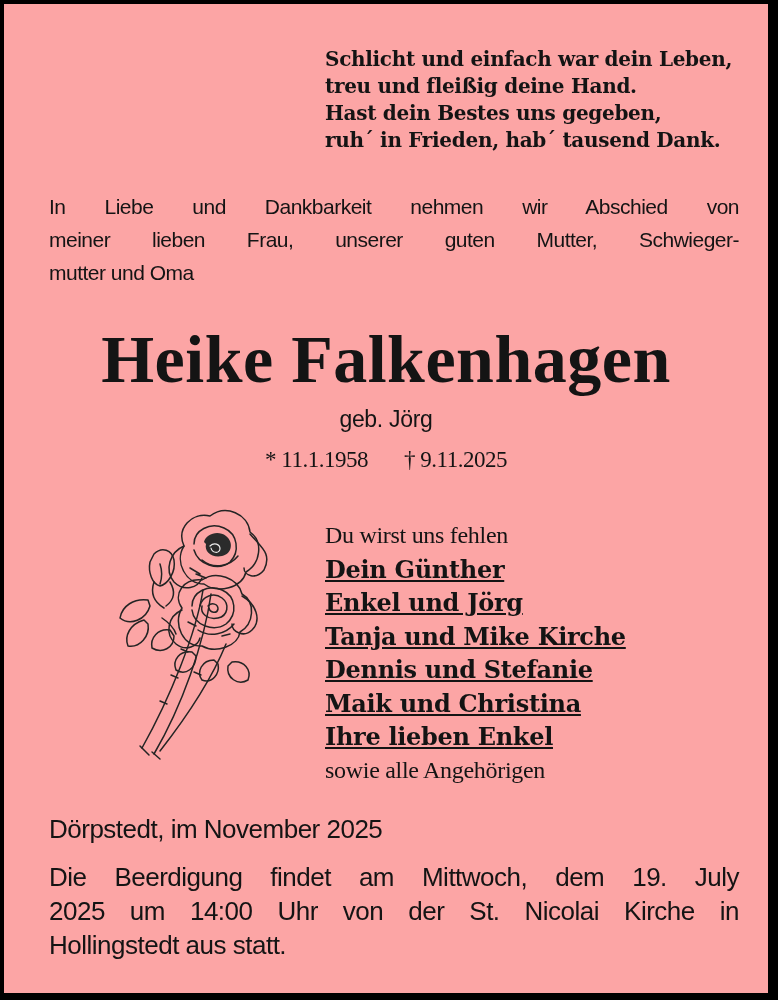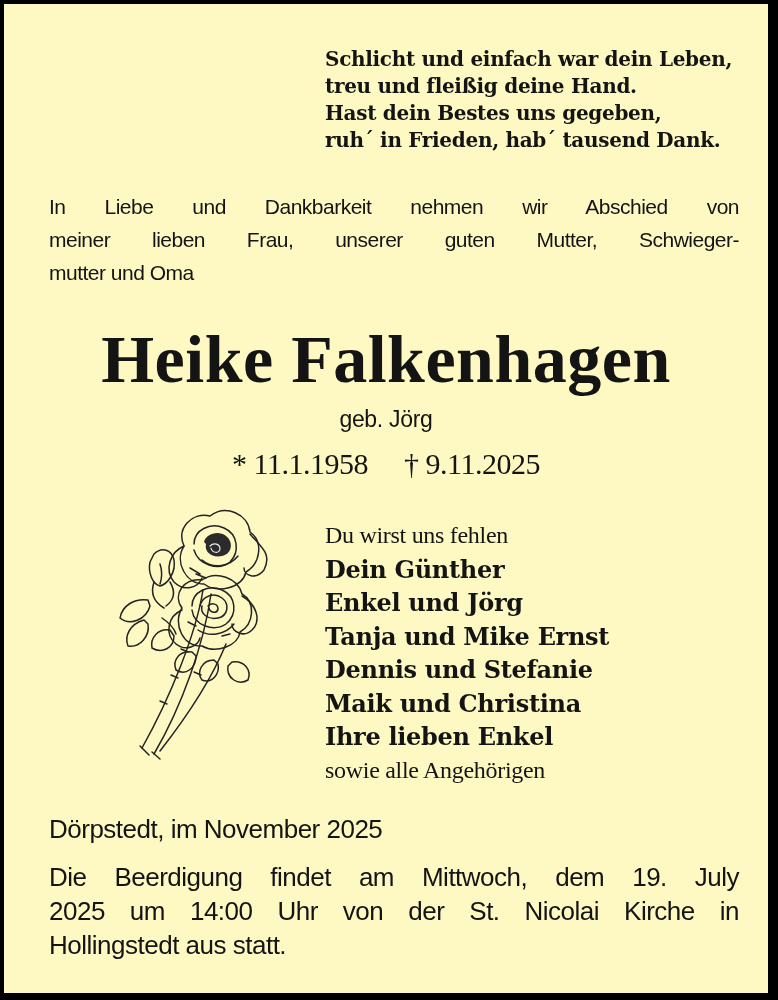--- a/index.html
+++ b/index.html
@@ -1,21 +1,21 @@
 <!DOCTYPE html>
 <html><head>
 <meta charset="utf-8">
 <style>
   html, body { margin: 0; padding: 0; background: #e8e8e8; }
   .page {
     position: relative;
     width: 778px;
     height: 1000px;
     box-sizing: border-box;
-    background: #fef9c3;
+    background: #fca5a5;
     border-style: solid;
     border-color: #000000;
     border-width: 4px 10px 7px 4px;
     font-family: "Liberation Sans", sans-serif;
     color: #141414;
     overflow: hidden;
   }
 
   
   .poem {
@@ -64,21 +64,21 @@
     font-size: 23px;
     letter-spacing: -0.3px;
   }
   .dates {
     position: absolute;
     left: 0;
     top: 443px;
     width: 100%;
     text-align: center;
     font-family: "Liberation Serif", serif;
-    font-size: 30px;
+    font-size: 23px;
     letter-spacing: -0.5px;
   }
   .dates .birth { margin-right: 36px; }
 
   
   .rose-wrap {
     position: absolute;
     left: 100px;
     top: 498px;
     width: 220px;
@@ -97,20 +97,21 @@
   .farewell .lead,
   .farewell .closing {
     font-family: Liberation Serif, serif;
     font-weight: normal;
     letter-spacing: -0.3px;
   }
   .farewell .mourner {
     font-family: "DejaVu Serif", serif;
     font-weight: bold;
     letter-spacing: -0.3px;
+    text-decoration: underline;
   }
 
   
   .place-date {
     position: absolute;
     left: 45px;
     top: 810px;
     font-size: 26px;
     letter-spacing: -0.5px;
   }
@@ -193,21 +194,21 @@
         <path d="M94 128 C106 136 122 132 130 122"></path>
         <path d="M84 120 l8 4 M118 134 l8 -2"></path>
       </g>
     </svg>
   </div>
 
   <div class="farewell">
     <div class="lead">Du wirst uns fehlen</div>
     <div class="mourner">Dein Günther</div>
     <div class="mourner">Enkel und Jörg</div>
-    <div class="mourner">Tanja und Mike Ernst</div>
+    <div class="mourner">Tanja und Mike Kirche</div>
     <div class="mourner">Dennis und Stefanie</div>
     <div class="mourner">Maik und Christina</div>
     <div class="mourner">Ihre lieben Enkel</div>
     <div class="closing">sowie alle Angehörigen</div>
   </div>
 
   <div class="place-date">Dörpstedt, im November 2025</div>
 
   <div class="funeral">
     <div class="jline">Die Beerdigung findet am Mittwoch, dem 19. July</div>

